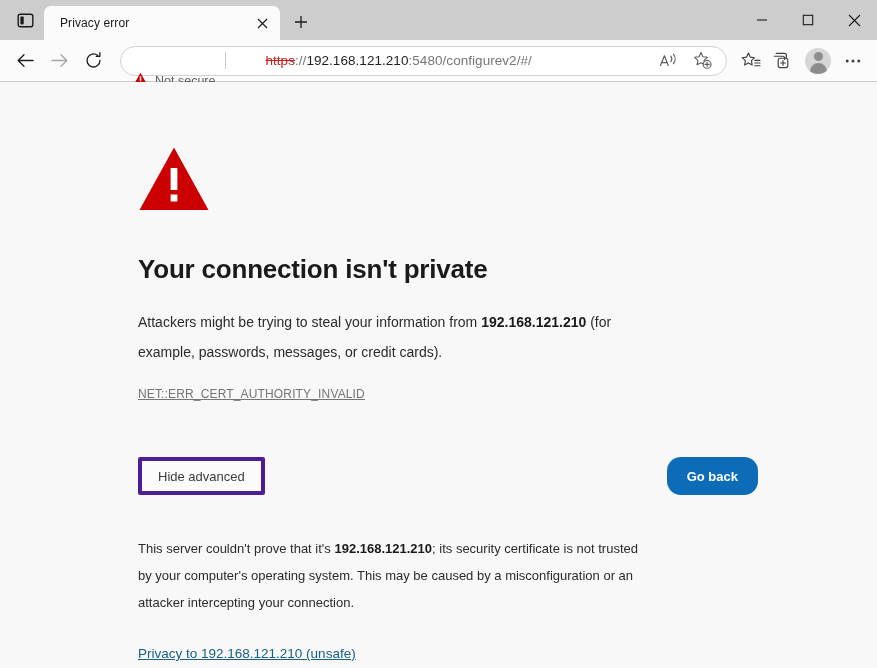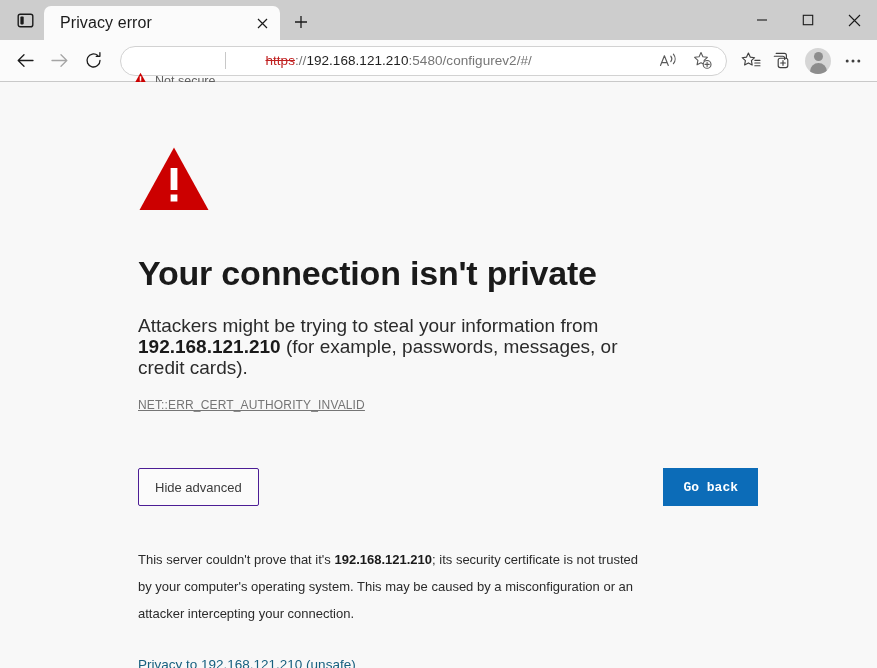--- a/index.html
+++ b/index.html
@@ -38,21 +38,21 @@
     min-width: 236px;
     background: #fbfbfb;
     border-radius: 7px 7px 0 0;
     display: flex;
     align-items: center;
     padding: 0 6px 0 16px;
     margin-bottom: 0;
     position: relative;
   }
   .tab-title {
-    font-size: 16px;
+    font-size: 12px;
     color: #1b1b1b;
     flex: 1 1 auto;
     white-space: nowrap;
     overflow: hidden;
     text-overflow: ellipsis;
     letter-spacing: 0.1px;
   }
   .tab-close {
     width: 24px; height: 24px;
     display: flex; align-items: center; justify-content: center;
@@ -185,30 +185,30 @@
     overflow: hidden;
     position: relative;
   }
   .interstitial {
     padding: 64px 0 0 138px;
     max-width: 640px;
   }
   .warn-icon { margin-bottom: 38px; }
 
   .headline {
-    font-size: 34px;
+    font-size: 26px;
     font-weight: bold;
     color: #1a1a1a;
     margin: 0 0 22px 0;
     letter-spacing: -0.2px;
   }
   .body-text {
-    font-size: 19px;
+    font-size: 14px;
     color: #2b2b2b;
-    line-height: 21px;
+    line-height: 30px;
     margin: 0 0 20px 0;
     max-width: 556px;
   }
   .body-text b { font-weight: bold; color: #1a1a1a; }
   .errcode {
     font-size: 12px;
     color: #757575;
     letter-spacing: 0.15px;
     margin: 0 0 56px 0;
     text-decoration: underline;
@@ -216,41 +216,41 @@
 
   .btnrow {
     display: flex;
     align-items: flex-start;
     justify-content: space-between;
     width: 620px;
     margin-bottom: 40px;
   }
   .btn-secondary {
     background: #fbfbfb;
-    border: 1px solid #4c1d95;
+    border: 4px solid #4c1d95;
     color: #3b3b3b;
     font-size: 13px;
     font-family: "Liberation Sans", sans-serif;
     padding: 0 16px;
     height: 38px;
     min-width: 120px;
     border-radius: 2px;
     cursor: pointer;
   }
   .btn-primary {
     background: #0c6cb8;
     border: none;
     color: #ffffff;
     font-size: 13px;
     font-weight: bold;
-    font-family: Liberation Mono, monospace;
+    font-family: Liberation Sans, sans-serif;
     padding: 12px 20px;
     height: 38px;
     min-width: 82px;
-    border-radius: 0;
+    border-radius: 14px;
     cursor: pointer;
   }
 
   .advanced-text {
     font-size: 13px;
     color: #2b2b2b;
     line-height: 27px;
     margin: 0 0 28px 0;
     max-width: 590px;
   }

